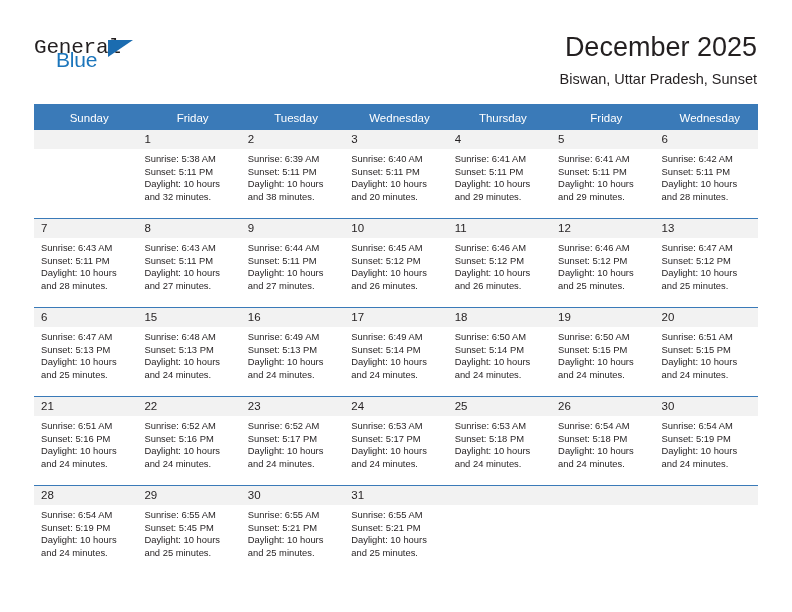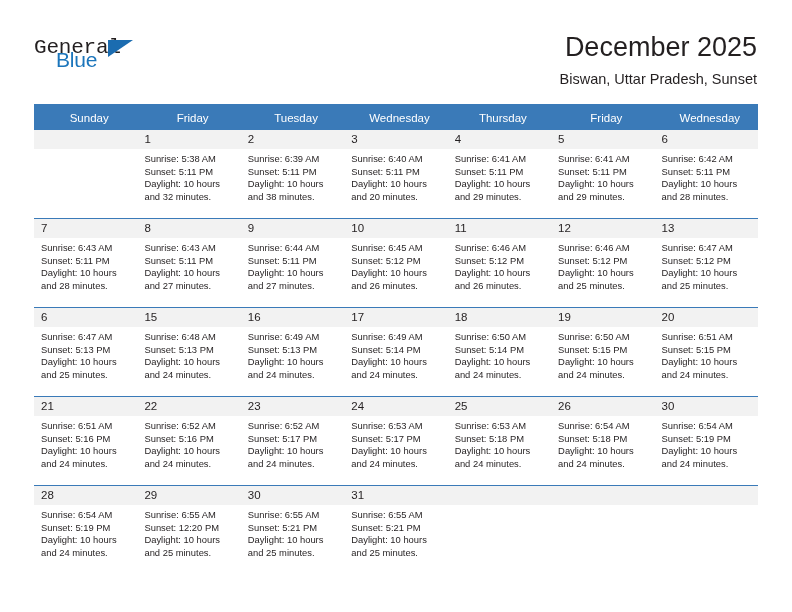--- a/index.html
+++ b/index.html
@@ -496,21 +496,21 @@
                 <div>Daylight: 10 hours</div>
                 <div>and 24 minutes.</div>
               </div>
             </div>
           </td>
           <td>
             <div class="daycell">
               <div class="daynum-band">29</div>
               <div class="info">
                 <div>Sunrise: 6:55 AM</div>
-                <div>Sunset: 12:20 PM</div>
+                <div>Sunset: 5:45 PM</div>
                 <div>Daylight: 10 hours</div>
                 <div>and 25 minutes.</div>
               </div>
             </div>
           </td>
           <td>
             <div class="daycell">
               <div class="daynum-band">30</div>
               <div class="info">
                 <div>Sunrise: 6:55 AM</div>

